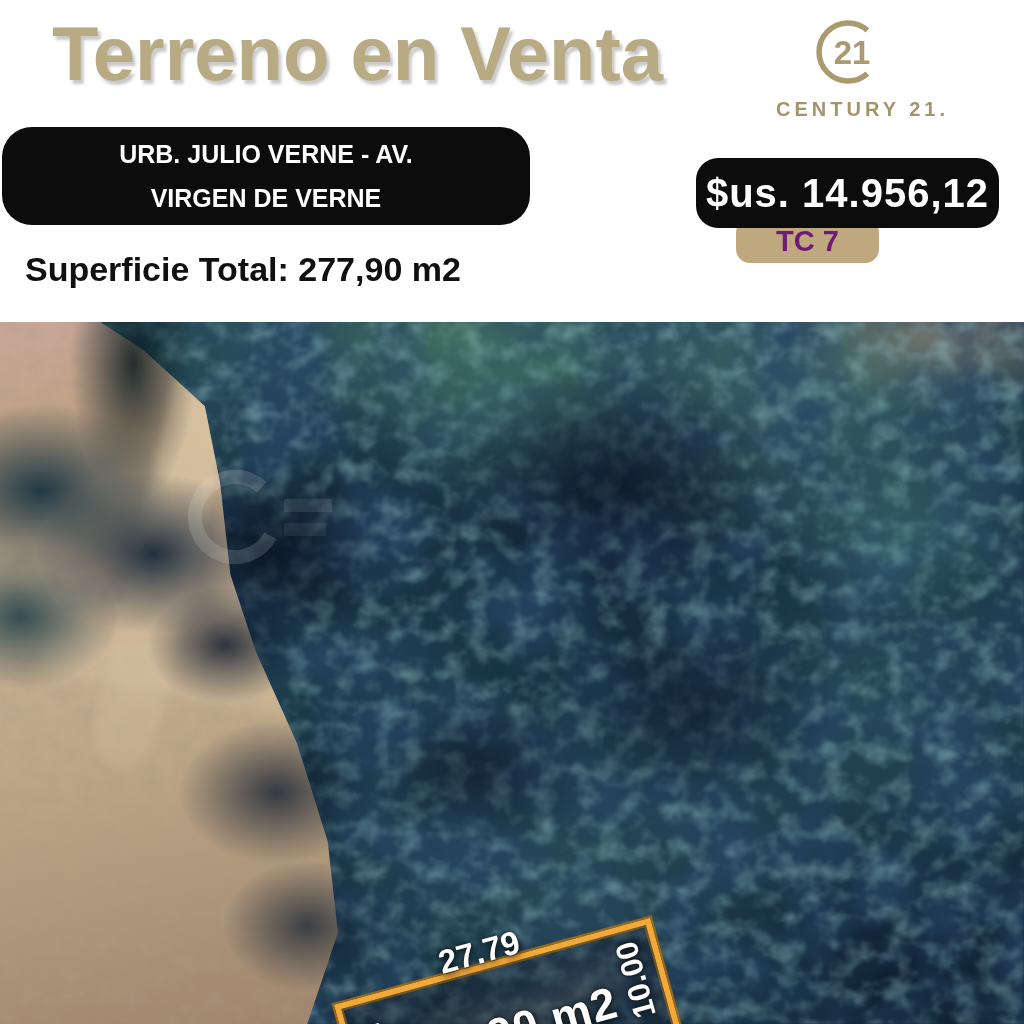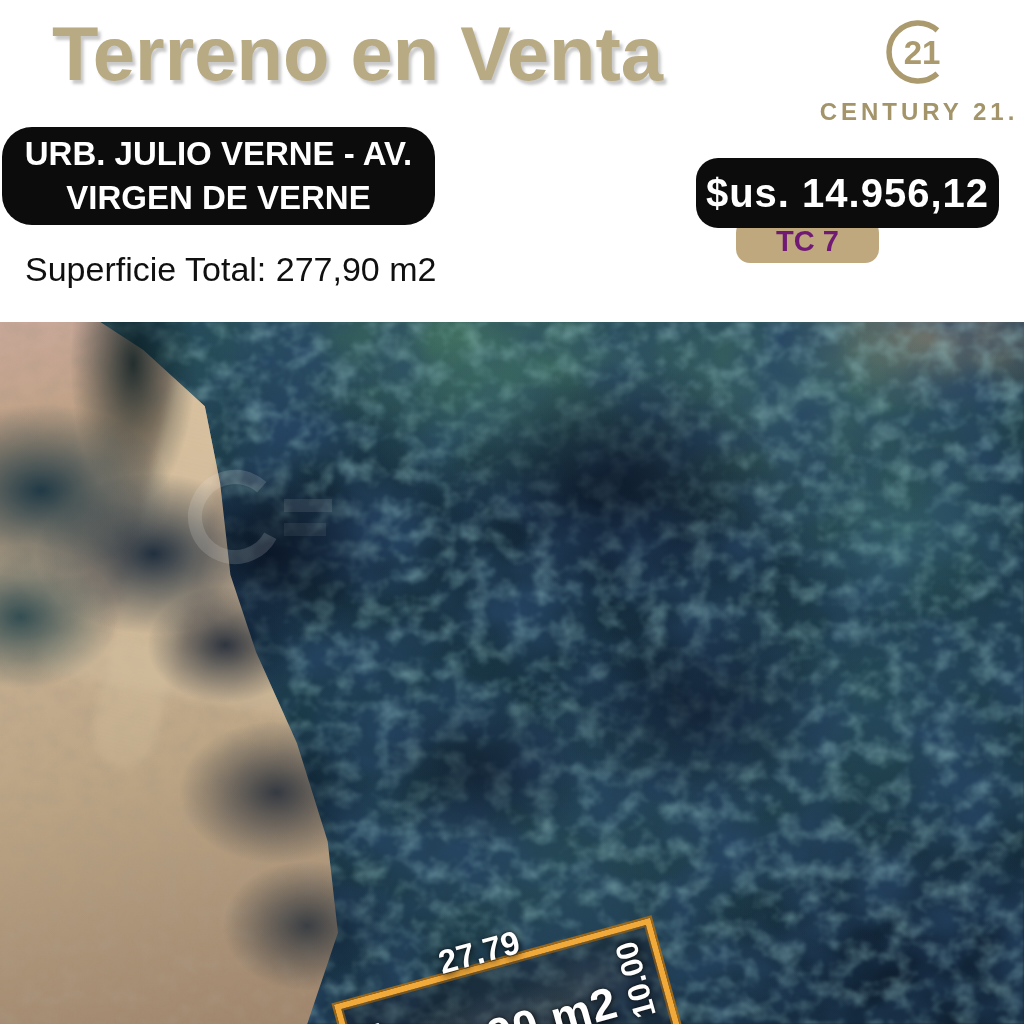--- a/index.html
+++ b/index.html
@@ -8,47 +8,47 @@
     overflow:hidden;font-family:"Liberation Sans", sans-serif;
   }
   
   .title{
     position:absolute;left:52px;top:10px;margin:0;
     font-size:76px;font-weight:bold;letter-spacing:0px;
     color:var(--title_tan,#b8aa82);
     text-shadow:3px 4px 3px rgba(100,100,100,0.35);
     white-space:nowrap;
   }
-  .brand{position:absolute;left:819px;top:14px;width:200px;text-align:center;}
+  .brand{position:absolute;left:749px;top:14px;width:200px;text-align:right;}
   .brand .seal{display:block;margin:0 auto;}
   .wordmark{
-    margin-top:6px;font-size:24px;font-weight:bold;letter-spacing:4px;
+    margin-top:6px;font-size:20px;font-weight:bold;letter-spacing:4px;
     color:var(--gold,#a3946a);white-space:nowrap;
   }
   .loc-pill{
-    position:absolute;left:2px;top:127px;width:433px;height:98px;
+    position:absolute;left:2px;top:127px;width:528px;height:98px;
     background:var(--pill_black,#0c0c0c);border-radius:30px;
     display:flex;flex-direction:column;align-items:center;justify-content:center;
-    color:#ffffff;font-weight:bold;font-size:33px;line-height:44px;text-align:right;
+    color:#ffffff;font-weight:bold;font-size:25px;line-height:44px;text-align:right;
   }
   .tc-pill{
     position:absolute;left:736px;top:219px;width:143px;height:44px;z-index:1;
     background:var(--badge_tan,#bfa87e);border-radius:14px;
     display:flex;align-items:center;justify-content:center;
     color:#701a75;font-weight:bold;font-size:29px;
   }
   .price-pill{
     position:absolute;left:696px;top:158px;width:303px;height:70px;z-index:2;
     background:var(--pill_black,#0c0c0c);border-radius:22px;
     display:flex;align-items:center;justify-content:center;
     color:#ffffff;font-weight:bold;font-size:40px;letter-spacing:1px;white-space:nowrap;
   }
   .surface{
     position:absolute;left:25px;top:250px;
-    font-size:34px;font-weight:normal;color:#101010;white-space:nowrap;
+    font-size:34px;font-weight:bold;color:#101010;white-space:nowrap;
   }
   
   .map{
     position:absolute;left:0;top:322px;width:1024px;height:702px;overflow:hidden;
     background:
       radial-gradient(360px 150px at 45% 2%, rgba(86,140,105,0.55), transparent 70%),
       radial-gradient(420px 260px at 78% 10%, rgba(96,150,128,0.50), transparent 65%),
       radial-gradient(240px 120px at 92% 1%, rgba(150,122,112,0.80), transparent 70%),
       radial-gradient(420px 300px at 63% 32%, rgba(10,20,42,0.55), transparent 65%),
       radial-gradient(360px 280px at 33% 28%, rgba(12,24,46,0.50), transparent 65%),

